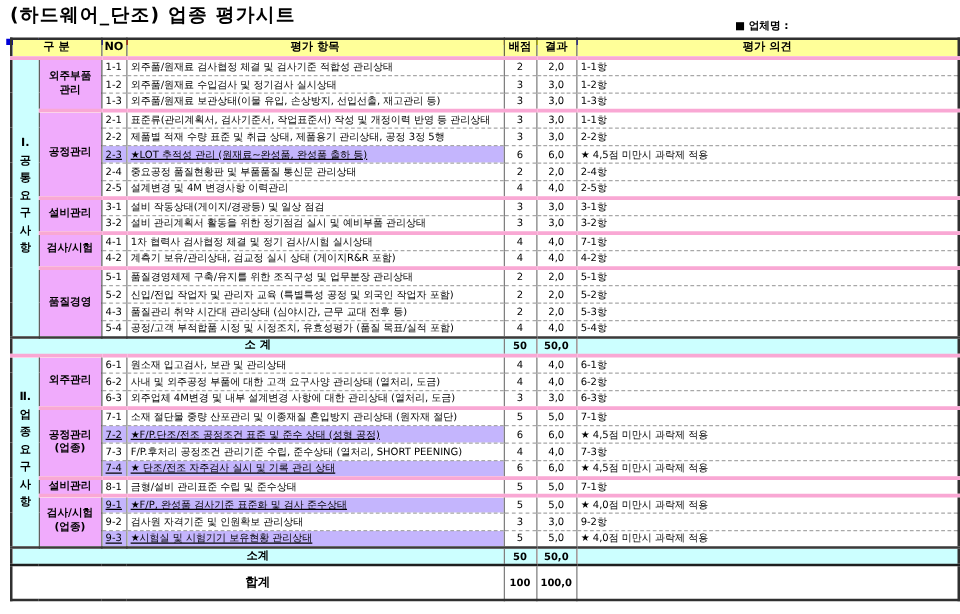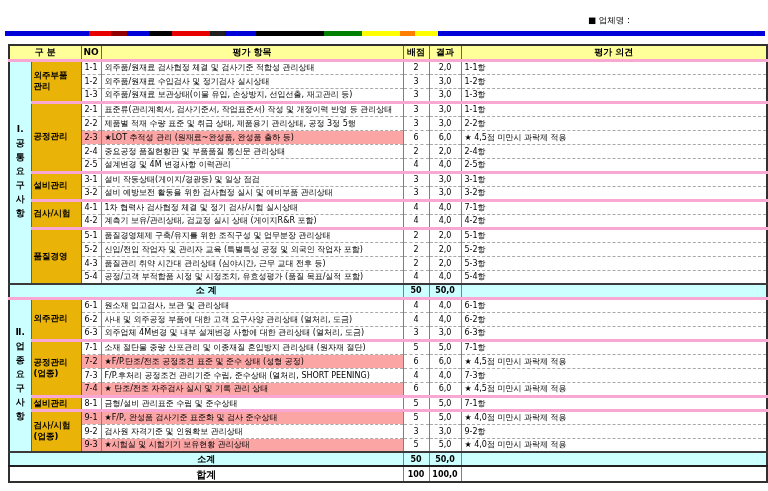--- a/index.html
+++ b/index.html
@@ -2,60 +2,61 @@
 <html><head>
 <meta charset="utf-8">
 <style>
   * { margin:0; padding:0; box-sizing:border-box; }
   html,body { width:768px; height:491px; background:#ffffff; overflow:hidden;
     font-family:"DejaVu Sans","Liberation Sans",sans-serif; }
   #page { position:relative; width:768px; height:491px; }
 
   .title { position:absolute; left:8px; top:3px; font-size:15px; font-weight:bold;
     color:#000; letter-spacing:1px; white-space:nowrap; }
-  .company { position:absolute; left:588px; top:15px; font-size:8.5px; font-weight:normal; color:#000; }
+  .company { position:absolute; left:588px; top:15px; font-size:8.5px; font-weight:bold; color:#000; }
   .stripe { position:absolute; left:5px; right:3px; top:31px; height:5px;
     background:linear-gradient(90deg,
       #0000d8 0%, #0000d8 11%, #e80000 11%, #e80000 14%, #900000 14%, #900000 16%,
       #0000d8 16%, #0000d8 19%, #000000 19%, #000000 22%, #e80000 22%, #e80000 27%,
       #202020 27%, #202020 29%, #0000d8 29%, #0000d8 33%, #000000 33%, #000000 42%,
       #008000 42%, #008000 47%, #ffff00 47%, #ffff00 52%, #ff8000 52%, #ff8000 54%,
       #ffff00 54%, #ffff00 57%, #0000d8 57%, #0000d8 100%); }
 
-  table { position:absolute; left:8px; top:44px; width:758px;
+  table { position:absolute; left:8px; top:30px; width:758px;
     border-collapse:collapse; table-layout:fixed; border:2px solid #303030; }
   th, td { font-size:8px; color:#000; overflow:hidden; white-space:nowrap;
     height:14px; line-height:11px; padding:0 2px; }
   th { background:#ffff99; font-size:9px; font-weight:bold; text-align:center;
     border:1px solid #6b6b43; border-bottom:2px solid #303030; height:15px; }
   td { border-left:1px solid #7f7f7f; border-right:1px solid #7f7f7f;
     border-top:1px dashed #a8a8a8; background:#ffffff; }
 
   td.sec { background:#ccffff; text-align:center; vertical-align:middle;
     font-weight:bold; white-space:pre-line; line-height:1.55; font-size:9px;
     border:1px solid #5f5f5f; }
-  td.grp { background:#eab308; text-align:left; vertical-align:middle;
+  td.grp { background:#f0abfc; text-align:center; vertical-align:middle;
     font-weight:bold; white-space:pre-line; line-height:1.3; font-size:8.5px;
     border:1px solid #5f5f5f;margin-left:32px; }
   td.no  { text-align:center; }
   td.item{ text-align:left; padding-left:3px;margin-top:40px; }
   td.pts, td.res { text-align:center; }
   td.op  { text-align:left; padding-left:3px; }
 
   tr.gstart td { border-top:3px solid #f9a8d4; }
-  tr.hl td.no, tr.hl td.item { background:#fca5a5; }
+  tr.hl td.no, tr.hl td.item { background:#c4b5fd;text-decoration:underline; }
   tr.sub td { background:#ccffff; border-top:2px solid #3a3a3a; font-weight:bold;margin-left:23px; }
   tr.sub td.lbl { text-align:center; font-size:9px; }
-  tr.total td { background:#ffffff; border-top:2px solid #1f1f1f; font-weight:bold; height:16px; }
+  tr.total td { background:#ffffff; border-top:2px solid #1f1f1f; font-weight:bold; height:28px; }
   tr.total td.lbl { text-align:center; font-size:10px; }
 </style>
 </head>
 <body>
 
 <div id="page">
+  <div class="title">(하드웨어_단조)   업종  평가시트</div>
   <div class="company">■ 업체명 :</div>
   <div class="stripe"></div>
 
   <table>
     <colgroup>
       <col style="width:22px">
         <col style="width:50px">
         <col style="width:20px">
       <col style="width:302px">
         <col style="width:26px">
@@ -140,21 +141,21 @@
       <tr class="gstart">
         <td class="grp" rowspan="2">설비관리</td>
         <td class="no">3-1</td>
         <td class="item">설비 작동상태(게이지/경광등) 및 일상 점검</td>
         <td class="pts">3</td>
         <td class="res">3,0</td>
         <td class="op">3-1항</td>
       </tr>
       <tr>
         <td class="no">3-2</td>
-        <td class="item">설비 예방보전 활동을 위한 검사협정 실시 및 예비부품 관리상태</td>
+        <td class="item">설비 관리계획서 활동을 위한 정기점검 실시 및 예비부품 관리상태</td>
         <td class="pts">3</td>
         <td class="res">3,0</td>
         <td class="op">3-2항</td>
       </tr>
       <tr class="gstart">
         <td class="grp" rowspan="2">검사/시험</td>
         <td class="no">4-1</td>
         <td class="item">1차 협력사 검사협정 체결 및 정기 검사/시험 실시상태</td>
         <td class="pts">4</td>
         <td class="res">4,0</td>

